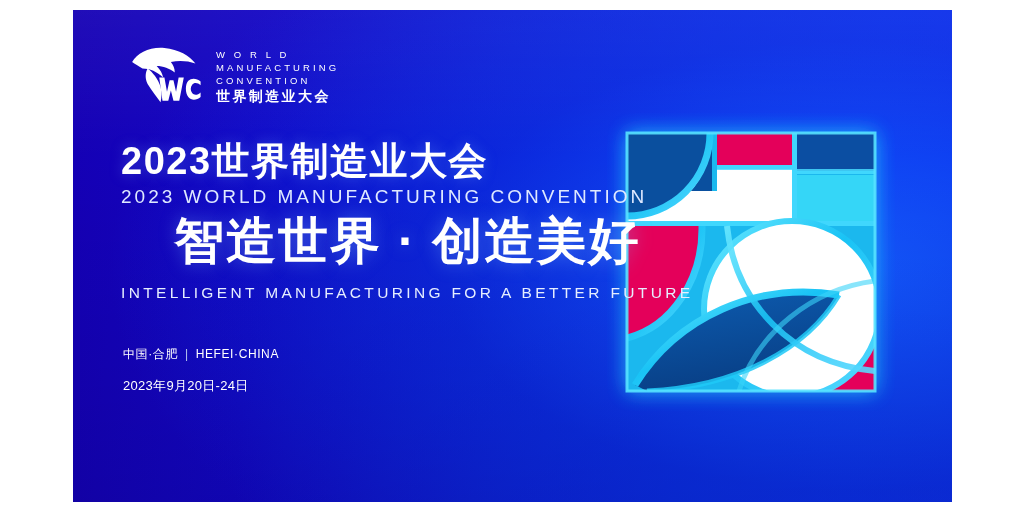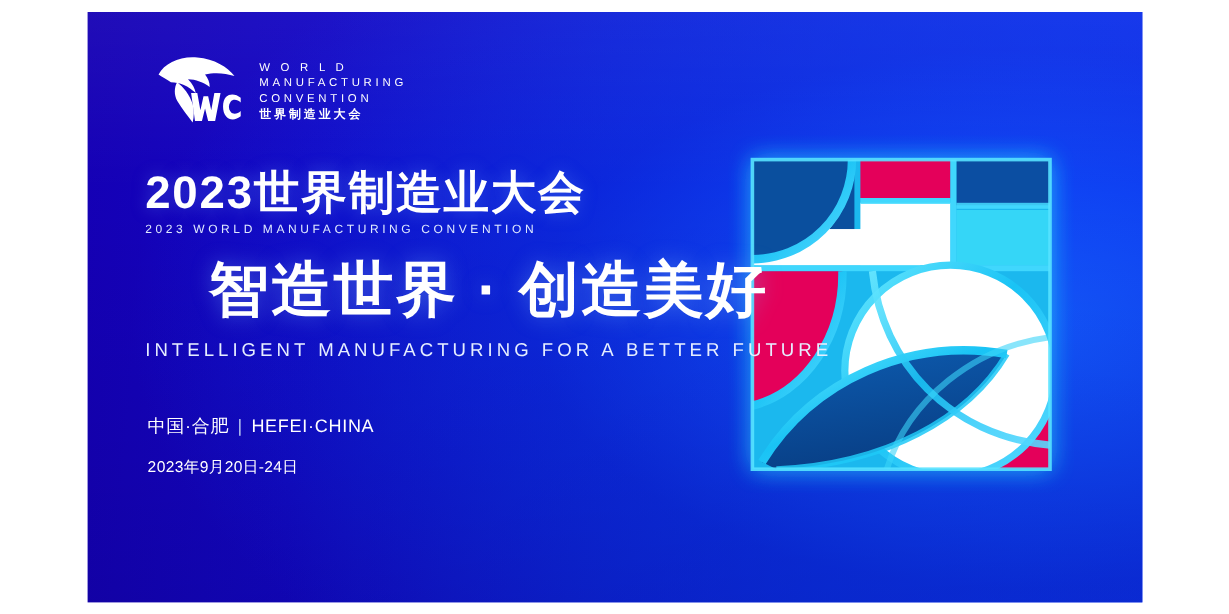--- a/index.html
+++ b/index.html
@@ -53,26 +53,25 @@
   .wordmark-line {
     color: #ffffff;
     font-size: 9.5px;
     letter-spacing: 3.1px;
     line-height: 1.05;
     white-space: nowrap;
     font-weight: 400;
   }
   .wordmark-cn {
     color: #ffffff;
-    font-size: 10px;
+    font-size: 14px;
     letter-spacing: 2.4px;
     line-height: 1.05;
     white-space: nowrap;
     font-weight: 700;
-    font-family: Liberation Serif, serif;
   }
 
   
   #headline-block {
     position: absolute;
     left: 48px;
     top: 132px;
     z-index: 4;
   }
   #title-cn {
@@ -80,21 +79,21 @@
     font-size: 38px;
     font-weight: 700;
     letter-spacing: 1.5px;
     line-height: 1;
     white-space: nowrap;
     text-shadow: 0 0 14px rgba(120,180,255,0.35);
   }
   #title-en {
     margin-top: 7px;
     color: #dfe9ff;
-    font-size: 10px;
+    font-size: 19px;
     font-weight: 400;
     letter-spacing: 3.0px;
     line-height: 1;
     white-space: nowrap;
   }
 
   #slogan-block {
     position: absolute;
     left: 48px;
     top: 205px;
@@ -122,21 +121,21 @@
 
   
   #venue-block {
     position: absolute;
     left: 50px;
     top: 338px;
     z-index: 4;
   }
   #venue-line {
     color: #ffffff;
-    font-size: 15px;
+    font-size: 12px;
     font-weight: 400;
     letter-spacing: 0.6px;
     line-height: 1;
     white-space: nowrap;
   }
   #venue-line .sep {
     display: inline-block;
     padding: 0 7px;
     color: #b9c8ef;
     font-weight: 300;

